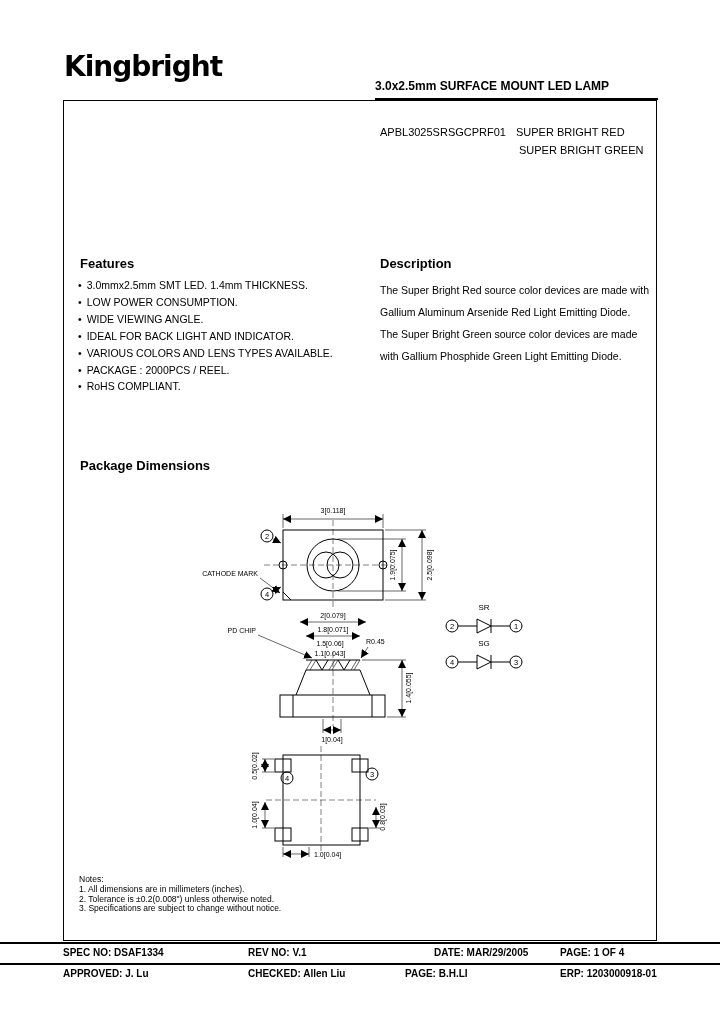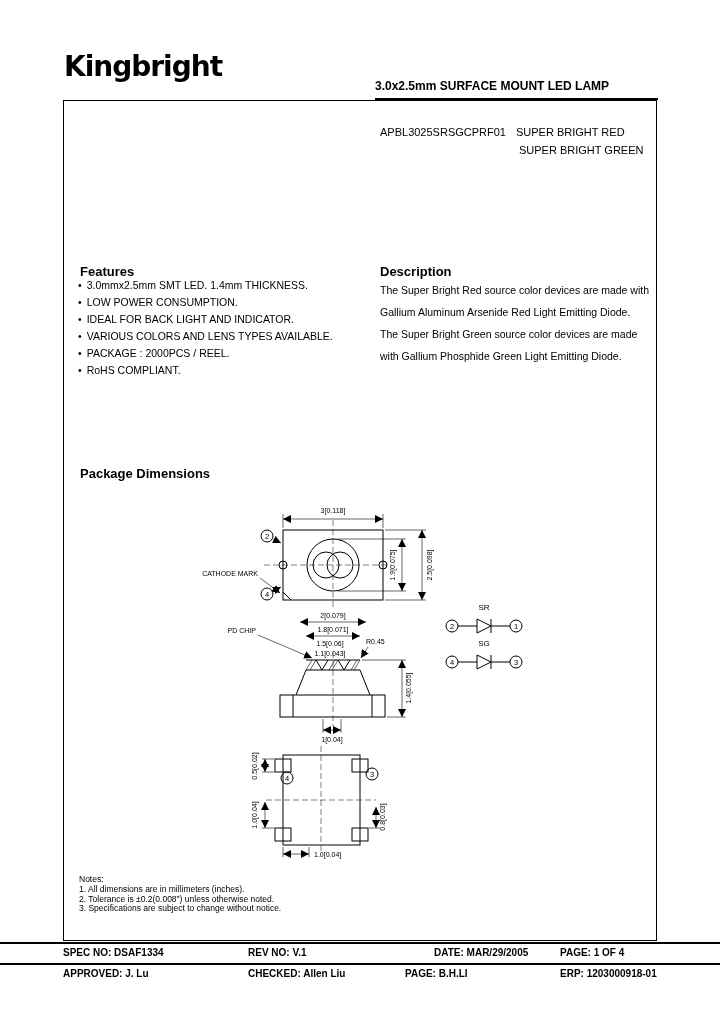--- a/index.html
+++ b/index.html
@@ -8,21 +8,21 @@
           font-family:"Liberation Sans", sans-serif; color:#000; overflow:hidden; }
   .abs { position:absolute; }
   .logo { left:64px; top:50px; font-family:"DejaVu Sans", sans-serif;
           font-weight:bold; font-size:28px; letter-spacing:-1px;text-align:right; }
   .doc-title { left:375px; top:79px; width:283px; font-size:12px; font-weight:bold;
                padding-bottom:5px; border-bottom:2px solid #000; }
   .frame { left:63px; top:100px; width:594px; height:841px; border:1px solid #000; }
   .partnum { left:380px; top:126px; font-size:11px; }
   .color-red { left:516px; top:126px; font-size:11px; }
   .color-green { left:519px; top:144px; font-size:11px; }
-  .sec-heading { font-size:13px; font-weight:bold;margin-top:8px; }
+  .sec-heading { font-size:13px; font-weight:bold; }
   .features-h { left:80px; top:256px; }
   .features-list { left:78px; top:277px; list-style:none; font-size:10.5px; }
   .features-list li { line-height:16.9px; white-space:nowrap; }
   .features-list li::before { content:"\2022"; margin-right:5px; }
   .desc-h { left:380px; top:256px;text-align:center; }
   .desc-body { left:380px; top:279px; width:276px; font-size:10.5px; }
   .desc-body div { line-height:22px; white-space:nowrap; }
   .pkg-h { left:80px; top:458px; }
   .drawing { left:160px; top:486px; }
   svg text { font-family:"Liberation Sans", sans-serif; font-size:7.5px;
@@ -49,20 +49,21 @@
   <div class="abs frame"></div>
 
   <div class="abs partnum">APBL3025SRSGCPRF01</div>
   <div class="abs color-red">SUPER BRIGHT RED</div>
   <div class="abs color-green">SUPER BRIGHT GREEN</div>
 
   <div class="abs sec-heading features-h">Features</div>
   <ul class="abs features-list">
     <li>3.0mmx2.5mm SMT LED. 1.4mm THICKNESS.</li>
     <li>LOW POWER CONSUMPTION.</li>
+    <li>WIDE VIEWING ANGLE.</li>
     <li>IDEAL FOR BACK LIGHT AND INDICATOR.</li>
     <li>VARIOUS COLORS AND LENS TYPES AVAILABLE.</li>
     <li>PACKAGE : 2000PCS / REEL.</li>
     <li>RoHS COMPLIANT.</li>
   </ul>
 
   <div class="abs sec-heading desc-h">Description</div>
   <div class="abs desc-body">
     <div>The Super Bright Red source color devices are made with</div>
     <div>Gallium Aluminum Arsenide Red Light Emitting Diode.</div>

